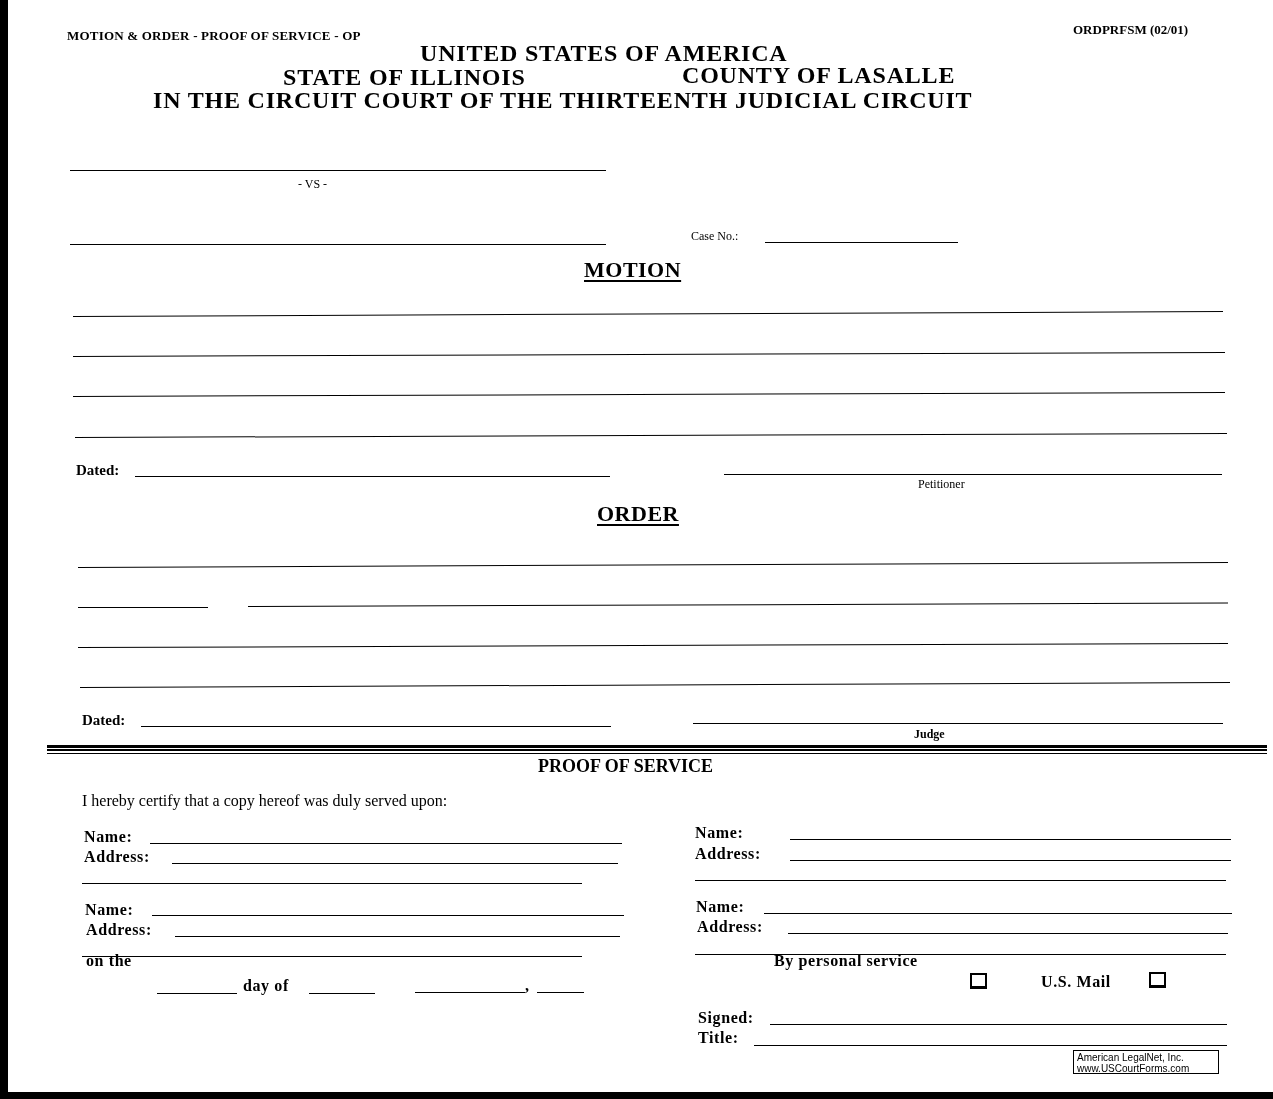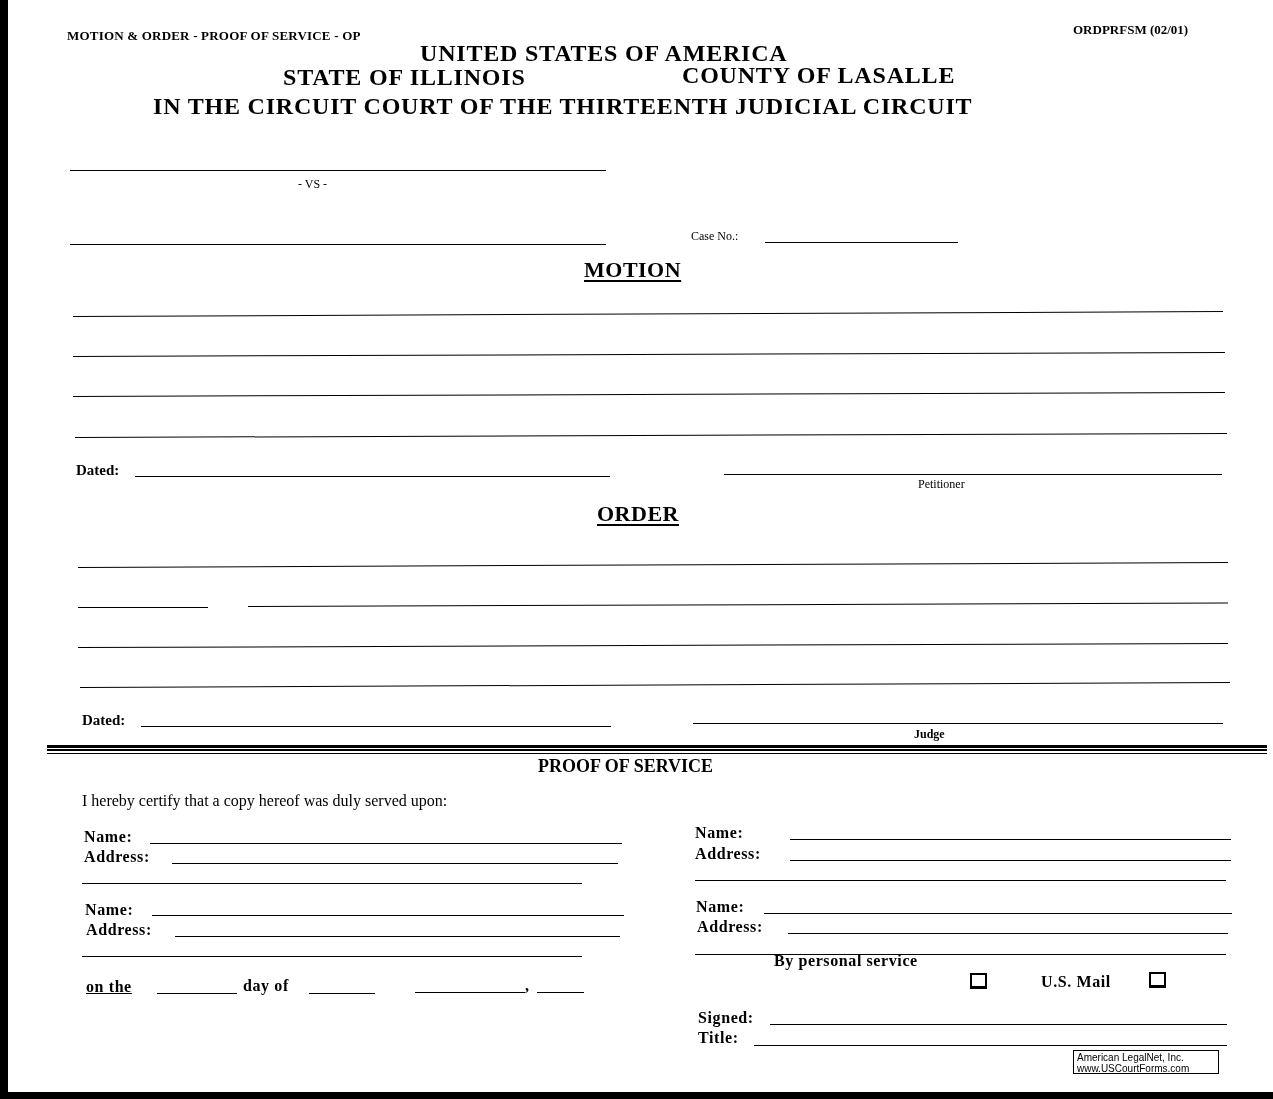--- a/index.html
+++ b/index.html
@@ -33,21 +33,21 @@
 <body>
 
 <div class="edge-left"></div>
 <div class="edge-bottom"></div>
 
 <div class="abs form-code-left">MOTION &amp; ORDER - PROOF OF SERVICE - OP</div>
 <div class="abs form-code-right">ORDPRFSM (02/01)</div>
 <div class="abs h1" style="left:420px; top:40px;">UNITED STATES OF AMERICA</div>
 <div class="abs h1" style="left:283px; top:64px;">STATE OF ILLINOIS</div>
 <div class="abs h1" style="left:682px; top:62px;">COUNTY OF LASALLE</div>
-<div class="abs h1" style="left:153px; top:93px;">IN THE CIRCUIT COURT OF THE THIRTEENTH JUDICIAL CIRCUIT</div>
+<div class="abs h1" style="left:153px; top:87px;">IN THE CIRCUIT COURT OF THE THIRTEENTH JUDICIAL CIRCUIT</div>
 
 <div class="line" style="left:70px; top:170px; width:536px;"></div>
 <div class="abs small" style="left:298px; top:177px;">- VS -</div>
 <div class="line" style="left:70px; top:244px; width:536px;"></div>
 <div class="abs small" style="left:691px; top:229px;text-align:right;">Case No.:</div>
 <div class="line" style="left:765px; top:242px; width:193px;"></div>
 
 <div class="abs section-title" style="left:584px; top:257px;">MOTION</div>
 <div class="line" style="left:73px; top:316px; width:1150px; transform:rotate(-0.25deg); transform-origin:left;"></div>
 <div class="line" style="left:73px; top:356px; width:1152px; transform:rotate(-0.2deg); transform-origin:left;"></div>
@@ -81,21 +81,21 @@
 <div class="abs sans-b" style="left:84px; top:848px;">Address:</div>
 <div class="line" style="left:172px; top:863px; width:446px;"></div>
 <div class="line" style="left:82px; top:883px; width:500px;"></div>
 
 <div class="abs sans-b" style="left:85px; top:901px;">Name:</div>
 <div class="line" style="left:152px; top:915px; width:472px;"></div>
 <div class="abs sans-b" style="left:86px; top:921px;">Address:</div>
 <div class="line" style="left:175px; top:936px; width:445px;"></div>
 <div class="line" style="left:82px; top:956px; width:500px;"></div>
 
-<div class="abs sans-b" style="left:86px; top:978px;text-decoration:underline;">on the</div>
+<div class="abs sans-b" style="left:86px; top:952px;">on the</div>
 <div class="line" style="left:157px; top:993px; width:80px;"></div>
 <div class="abs sans-b" style="left:243px; top:977px;">day of</div>
 <div class="line" style="left:309px; top:993px; width:66px;"></div>
 <div class="line" style="left:415px; top:992px; width:110px;"></div>
 <div class="abs sans-b" style="left:525px; top:977px;">,</div>
 <div class="line" style="left:537px; top:992px; width:47px;"></div>
 
 <div class="abs sans-b" style="left:695px; top:824px;">Name:</div>
 <div class="line" style="left:790px; top:839px; width:441px;"></div>
 <div class="abs sans-b" style="left:695px; top:845px;">Address:</div>

